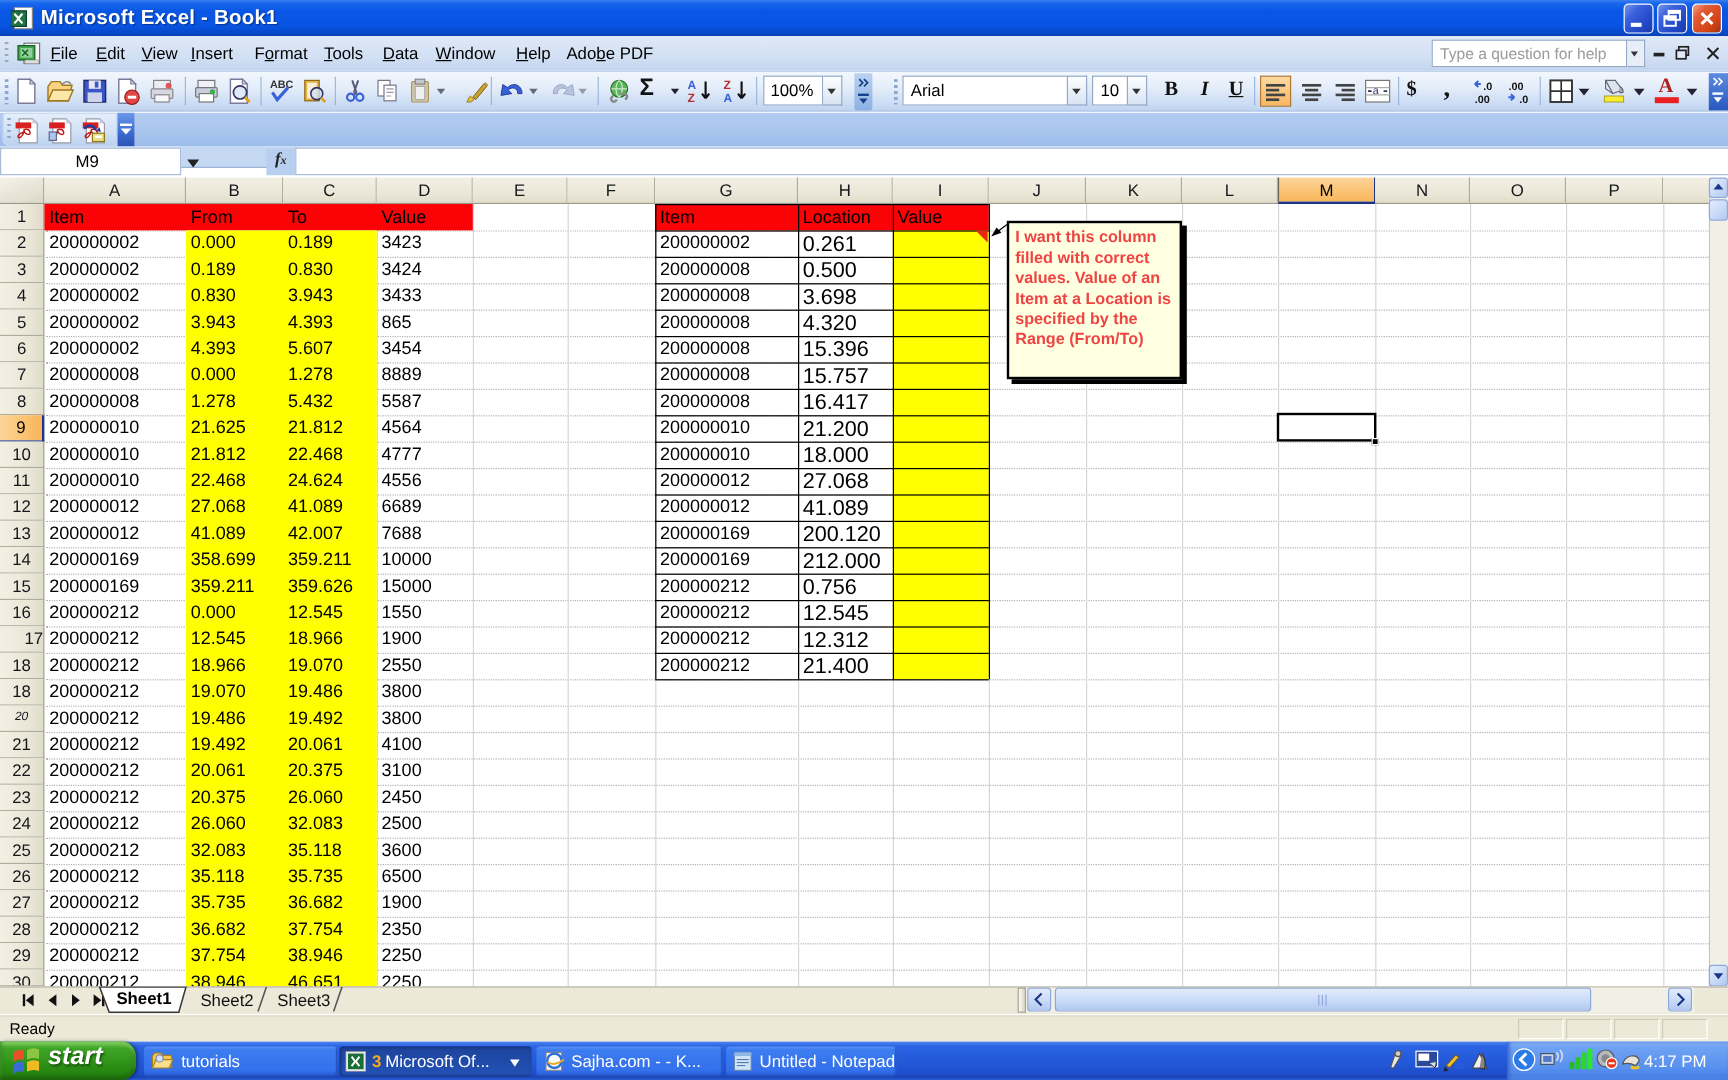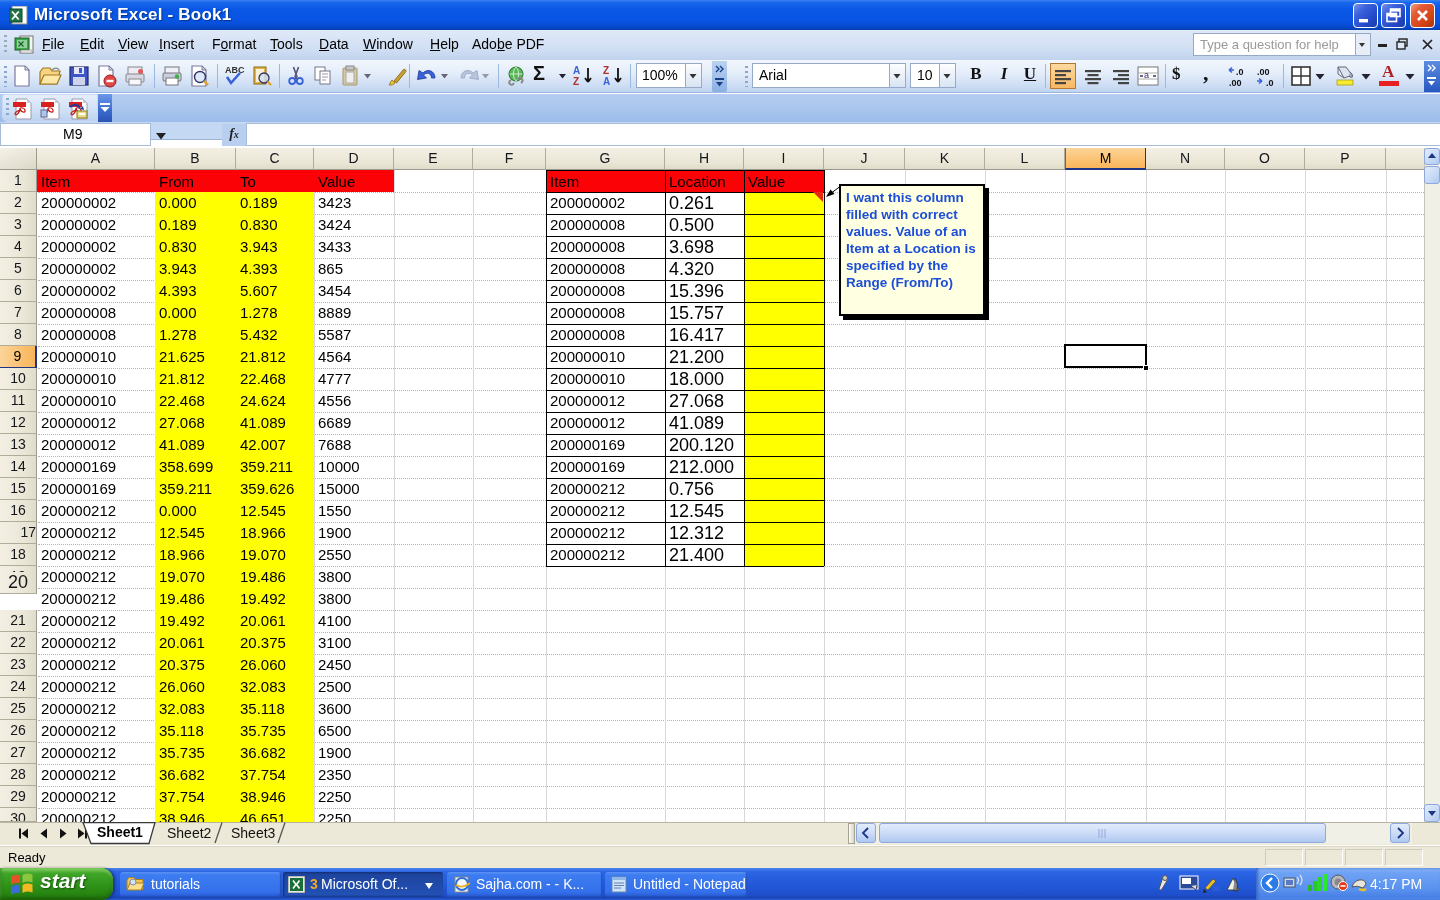--- a/index.html
+++ b/index.html
@@ -330,21 +330,21 @@
 <div class="ab" style="left:0;top:368px;width:37px;height:22px;background:linear-gradient(90deg,#f3efe3 0%,#eae6d6 70%,#e0dcca 100%);border-right:1px solid #9c9a8c;border-bottom:1px solid #b0ac9c;font-size:14px;color:#14161c;text-align:center;line-height:20px;overflow:hidden;">10</div>
 <div class="ab" style="left:0;top:390px;width:37px;height:22px;background:linear-gradient(90deg,#f3efe3 0%,#eae6d6 70%,#e0dcca 100%);border-right:1px solid #9c9a8c;border-bottom:1px solid #b0ac9c;font-size:14px;color:#14161c;text-align:center;line-height:20px;overflow:hidden;">11</div>
 <div class="ab" style="left:0;top:412px;width:37px;height:22px;background:linear-gradient(90deg,#f3efe3 0%,#eae6d6 70%,#e0dcca 100%);border-right:1px solid #9c9a8c;border-bottom:1px solid #b0ac9c;font-size:14px;color:#14161c;text-align:center;line-height:20px;overflow:hidden;">12</div>
 <div class="ab" style="left:0;top:434px;width:37px;height:22px;background:linear-gradient(90deg,#f3efe3 0%,#eae6d6 70%,#e0dcca 100%);border-right:1px solid #9c9a8c;border-bottom:1px solid #b0ac9c;font-size:14px;color:#14161c;text-align:center;line-height:20px;overflow:hidden;">13</div>
 <div class="ab" style="left:0;top:456px;width:37px;height:22px;background:linear-gradient(90deg,#f3efe3 0%,#eae6d6 70%,#e0dcca 100%);border-right:1px solid #9c9a8c;border-bottom:1px solid #b0ac9c;font-size:14px;color:#14161c;text-align:center;line-height:20px;overflow:hidden;">14</div>
 <div class="ab" style="left:0;top:478px;width:37px;height:22px;background:linear-gradient(90deg,#f3efe3 0%,#eae6d6 70%,#e0dcca 100%);border-right:1px solid #9c9a8c;border-bottom:1px solid #b0ac9c;font-size:14px;color:#14161c;text-align:center;line-height:20px;overflow:hidden;">15</div>
 <div class="ab" style="left:0;top:500px;width:37px;height:22px;background:linear-gradient(90deg,#f3efe3 0%,#eae6d6 70%,#e0dcca 100%);border-right:1px solid #9c9a8c;border-bottom:1px solid #b0ac9c;font-size:14px;color:#14161c;text-align:center;line-height:20px;overflow:hidden;">16</div>
 <div class="ab" style="left:0;top:522px;width:37px;height:22px;background:linear-gradient(90deg,#f3efe3 0%,#eae6d6 70%,#e0dcca 100%);border-right:1px solid #9c9a8c;border-bottom:1px solid #b0ac9c;font-size:14px;color:#14161c;text-align:right;line-height:20px;overflow:hidden;">17</div>
 <div class="ab" style="left:0;top:544px;width:37px;height:22px;background:linear-gradient(90deg,#f3efe3 0%,#eae6d6 70%,#e0dcca 100%);border-right:1px solid #9c9a8c;border-bottom:1px solid #b0ac9c;font-size:14px;color:#14161c;text-align:center;line-height:20px;overflow:hidden;">18</div>
 <div class="ab" style="left:0;top:566px;width:37px;height:22px;background:linear-gradient(90deg,#f3efe3 0%,#eae6d6 70%,#e0dcca 100%);border-right:1px solid #9c9a8c;border-bottom:1px solid #b0ac9c;font-size:14px;color:#14161c;text-align:center;line-height:20px;overflow:hidden;">18</div>
-<div class="ab" style="left:0;top:572px;width:37px;height:22px;background:linear-gradient(90deg,#f3efe3 0%,#eae6d6 70%,#e0dcca 100%);border-right:1px solid #9c9a8c;border-bottom:1px solid #b0ac9c;font-size:18px;color:#14161c;text-align:center;line-height:20px;overflow:hidden;">20</div>
+<div class="ab" style="left:0;top:588px;width:37px;height:22px;background:linear-gradient(90deg,#f3efe3 0%,#eae6d6 70%,#e0dcca 100%);border-right:1px solid #9c9a8c;border-bottom:1px solid #b0ac9c;font-size:10px;color:#14161c;text-align:center;line-height:20px;overflow:hidden;font-style:italic;">20</div>
 <div class="ab" style="left:0;top:610px;width:37px;height:22px;background:linear-gradient(90deg,#f3efe3 0%,#eae6d6 70%,#e0dcca 100%);border-right:1px solid #9c9a8c;border-bottom:1px solid #b0ac9c;font-size:14px;color:#14161c;text-align:center;line-height:20px;overflow:hidden;">21</div>
 <div class="ab" style="left:0;top:632px;width:37px;height:22px;background:linear-gradient(90deg,#f3efe3 0%,#eae6d6 70%,#e0dcca 100%);border-right:1px solid #9c9a8c;border-bottom:1px solid #b0ac9c;font-size:14px;color:#14161c;text-align:center;line-height:20px;overflow:hidden;">22</div>
 <div class="ab" style="left:0;top:654px;width:37px;height:22px;background:linear-gradient(90deg,#f3efe3 0%,#eae6d6 70%,#e0dcca 100%);border-right:1px solid #9c9a8c;border-bottom:1px solid #b0ac9c;font-size:14px;color:#14161c;text-align:center;line-height:20px;overflow:hidden;">23</div>
 <div class="ab" style="left:0;top:676px;width:37px;height:22px;background:linear-gradient(90deg,#f3efe3 0%,#eae6d6 70%,#e0dcca 100%);border-right:1px solid #9c9a8c;border-bottom:1px solid #b0ac9c;font-size:14px;color:#14161c;text-align:center;line-height:20px;overflow:hidden;">24</div>
 <div class="ab" style="left:0;top:698px;width:37px;height:22px;background:linear-gradient(90deg,#f3efe3 0%,#eae6d6 70%,#e0dcca 100%);border-right:1px solid #9c9a8c;border-bottom:1px solid #b0ac9c;font-size:14px;color:#14161c;text-align:center;line-height:20px;overflow:hidden;">25</div>
 <div class="ab" style="left:0;top:720px;width:37px;height:22px;background:linear-gradient(90deg,#f3efe3 0%,#eae6d6 70%,#e0dcca 100%);border-right:1px solid #9c9a8c;border-bottom:1px solid #b0ac9c;font-size:14px;color:#14161c;text-align:center;line-height:20px;overflow:hidden;">26</div>
 <div class="ab" style="left:0;top:742px;width:37px;height:22px;background:linear-gradient(90deg,#f3efe3 0%,#eae6d6 70%,#e0dcca 100%);border-right:1px solid #9c9a8c;border-bottom:1px solid #b0ac9c;font-size:14px;color:#14161c;text-align:center;line-height:20px;overflow:hidden;">27</div>
 <div class="ab" style="left:0;top:764px;width:37px;height:22px;background:linear-gradient(90deg,#f3efe3 0%,#eae6d6 70%,#e0dcca 100%);border-right:1px solid #9c9a8c;border-bottom:1px solid #b0ac9c;font-size:14px;color:#14161c;text-align:center;line-height:20px;overflow:hidden;">28</div>
 <div class="ab" style="left:0;top:786px;width:37px;height:22px;background:linear-gradient(90deg,#f3efe3 0%,#eae6d6 70%,#e0dcca 100%);border-right:1px solid #9c9a8c;border-bottom:1px solid #b0ac9c;font-size:14px;color:#14161c;text-align:center;line-height:20px;overflow:hidden;">29</div>
 <div class="ab" style="left:0;top:808px;width:37px;height:14px;background:linear-gradient(90deg,#f3efe3 0%,#eae6d6 70%,#e0dcca 100%);border-right:1px solid #9c9a8c;border-bottom:1px solid #b0ac9c;font-size:14px;color:#14161c;text-align:center;line-height:20px;overflow:hidden;">30</div>
@@ -432,21 +432,21 @@
 <div class="ab" style="left:550px;top:170px;height:22px;font-size:15px;color:#000;line-height:23px;">Item</div>
 <div class="ab" style="left:669px;top:170px;height:22px;font-size:15px;color:#000;line-height:23px;">Location</div>
 <div class="ab" style="left:748px;top:170px;height:22px;font-size:15px;color:#000;line-height:23px;">Value</div>
 <div class="ab" style="left:550px;top:192px;width:110px;font-size:15px;color:#000;line-height:22px;white-space:pre;">200000002<br>200000008<br>200000008<br>200000008<br>200000008<br>200000008<br>200000008<br>200000010<br>200000010<br>200000012<br>200000012<br>200000169<br>200000169<br>200000212<br>200000212<br>200000212<br>200000212</div>
 <div class="ab" style="left:669px;top:192px;width:72px;font-size:18px;color:#000;line-height:22px;white-space:pre;">0.261<br>0.500<br>3.698<br>4.320<br>15.396<br>15.757<br>16.417<br>21.200<br>18.000<br>27.068<br>41.089<br>200.120<br>212.000<br>0.756<br>12.545<br>12.312<br>21.400</div>
 <div class="ab" style="left:813px;top:192px;width:0;height:0;border-top:10px solid #e82812;border-left:10px solid transparent;"></div>
 <svg class="ab" style="left:822px;top:182px" width="22" height="18">
     <path d="M20 3 L8 12" stroke="#000" stroke-width="1"></path>
     <path d="M4 15 l8.5 -3 l-4 -4.5 z" fill="#000"></path>
   </svg>
-<div class="ab" style="left:839px;top:184px;width:146px;height:132px;background:#ffffe1;border:2px solid #000;box-shadow:4px 4px 0 #000;padding:3px 0 0 5px;font-size:13.5px;font-weight:bold;color:#1d4ed8;line-height:17px;">I want this column filled with correct values. Value of an Item at a Location is specified by the Range (From/To)</div>
+<div class="ab" style="left:839px;top:184px;width:146px;height:132px;background:#ffffe1;border:2px solid #000;box-shadow:4px 4px 0 #000;padding:3px 0 0 5px;font-size:13.5px;font-weight:bold;color:#ef4444;line-height:17px;">I want this column filled with correct values. Value of an Item at a Location is specified by the Range (From/To)</div>
 <div class="ab" style="left:1064px;top:344px;width:83px;height:24px;border:2px solid #000;background:#fff;"></div>
 <div class="ab" style="left:1143px;top:365px;width:6px;height:6px;background:#000;border:1px solid #fff;"></div>
 <div class="ab" style="left:1424px;top:148px;width:16px;height:674px;background:#f0f0e6;box-shadow:inset 1px 0 0 #c6c4b4;"></div>
 <div class="ab" style="left:1424px;top:148px;width:16px;height:17px;background:linear-gradient(135deg,#e2ecfb 0%,#ccdcf8 50%,#b0c8f0 100%);border:1px solid #8fa8dc;border-radius:3px;"><svg width="14" height="15">
       <path d="M7 4 L11 9 L3 9 Z" fill="#1c3585"></path>
     </svg></div>
 <div class="ab" style="left:1424px;top:166px;width:16px;height:18px;background:linear-gradient(135deg,#e2ecfb 0%,#ccdcf8 50%,#b0c8f0 100%);border:1px solid #8fa8dc;border-radius:3px;"></div>
 <div class="ab" style="left:1424px;top:804px;width:16px;height:18px;background:linear-gradient(135deg,#e2ecfb 0%,#ccdcf8 50%,#b0c8f0 100%);border:1px solid #8fa8dc;border-radius:3px;"><svg width="14" height="16">
       <path d="M7 11 L11 6 L3 6 Z" fill="#1c3585"></path>
     </svg></div>

